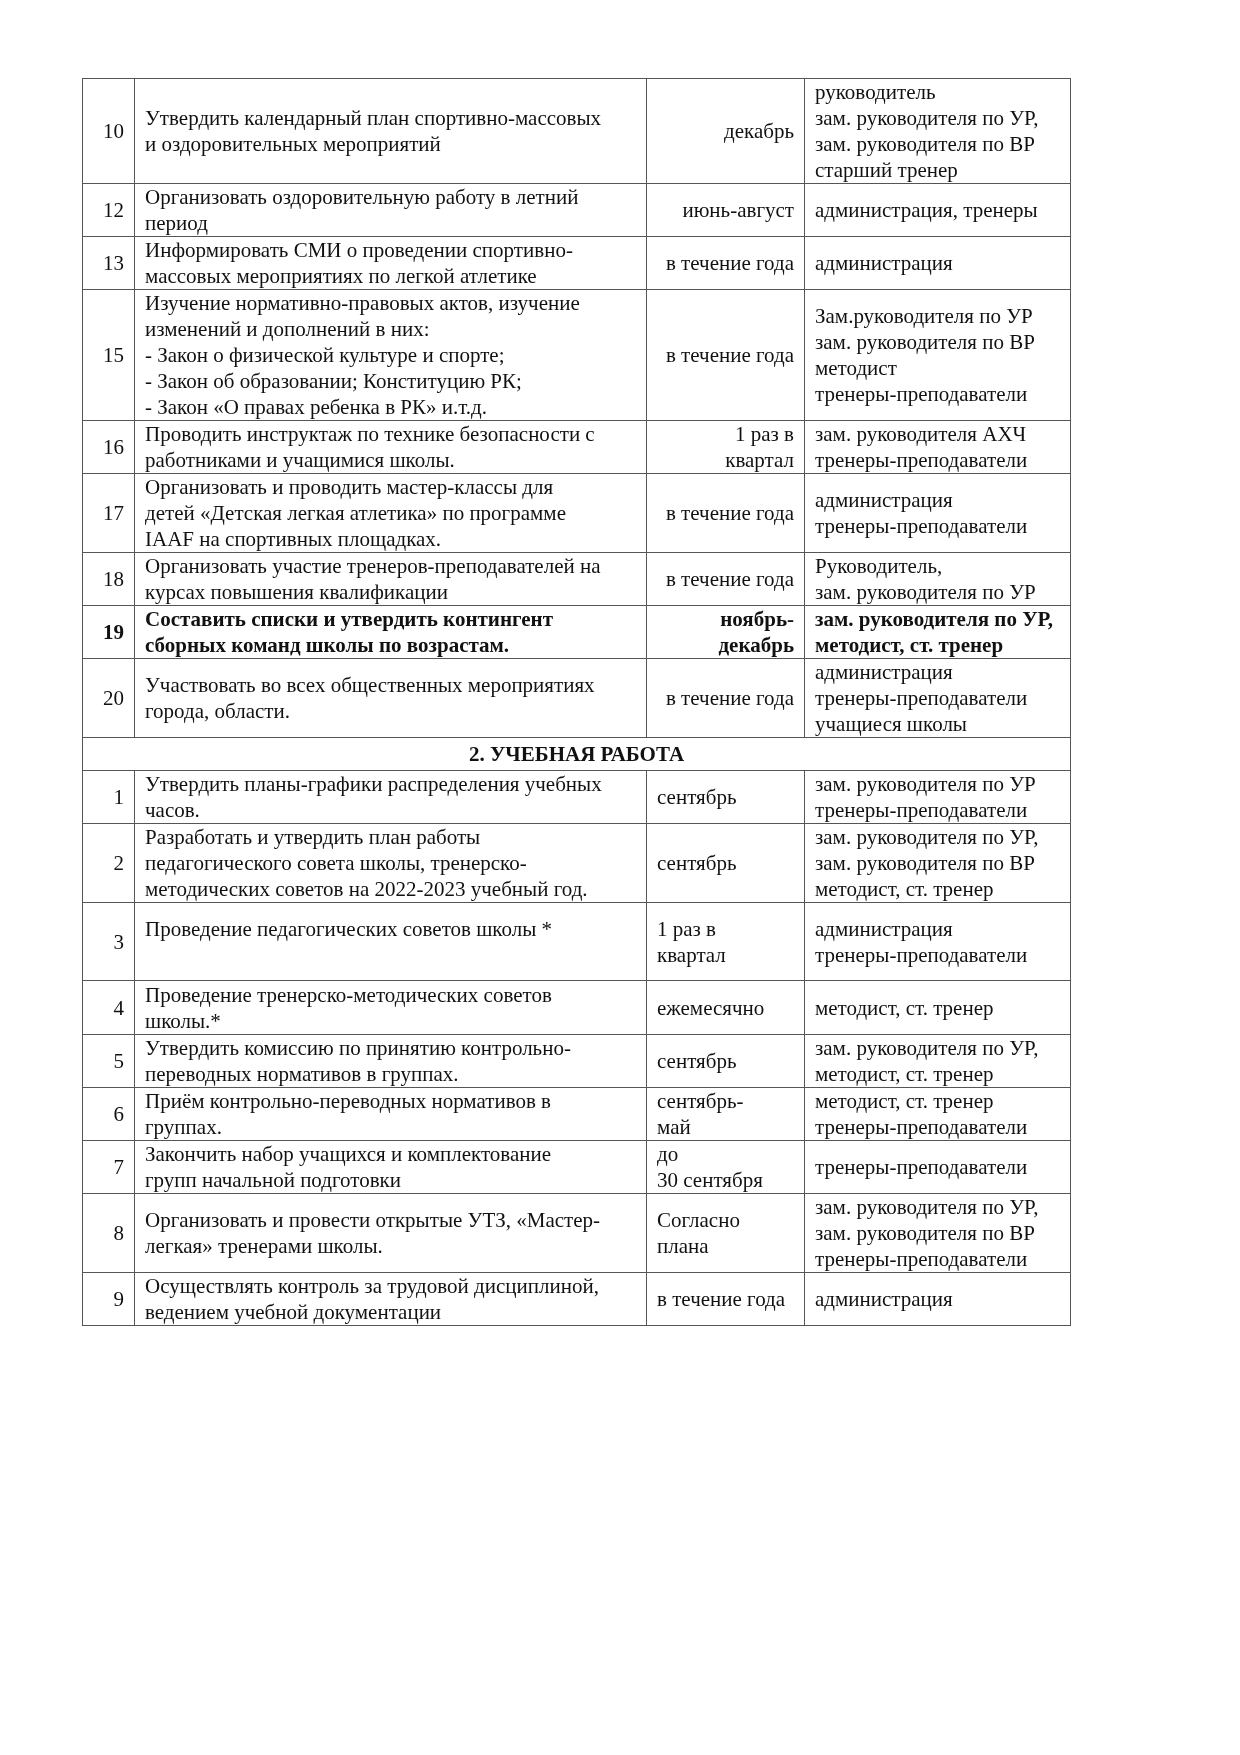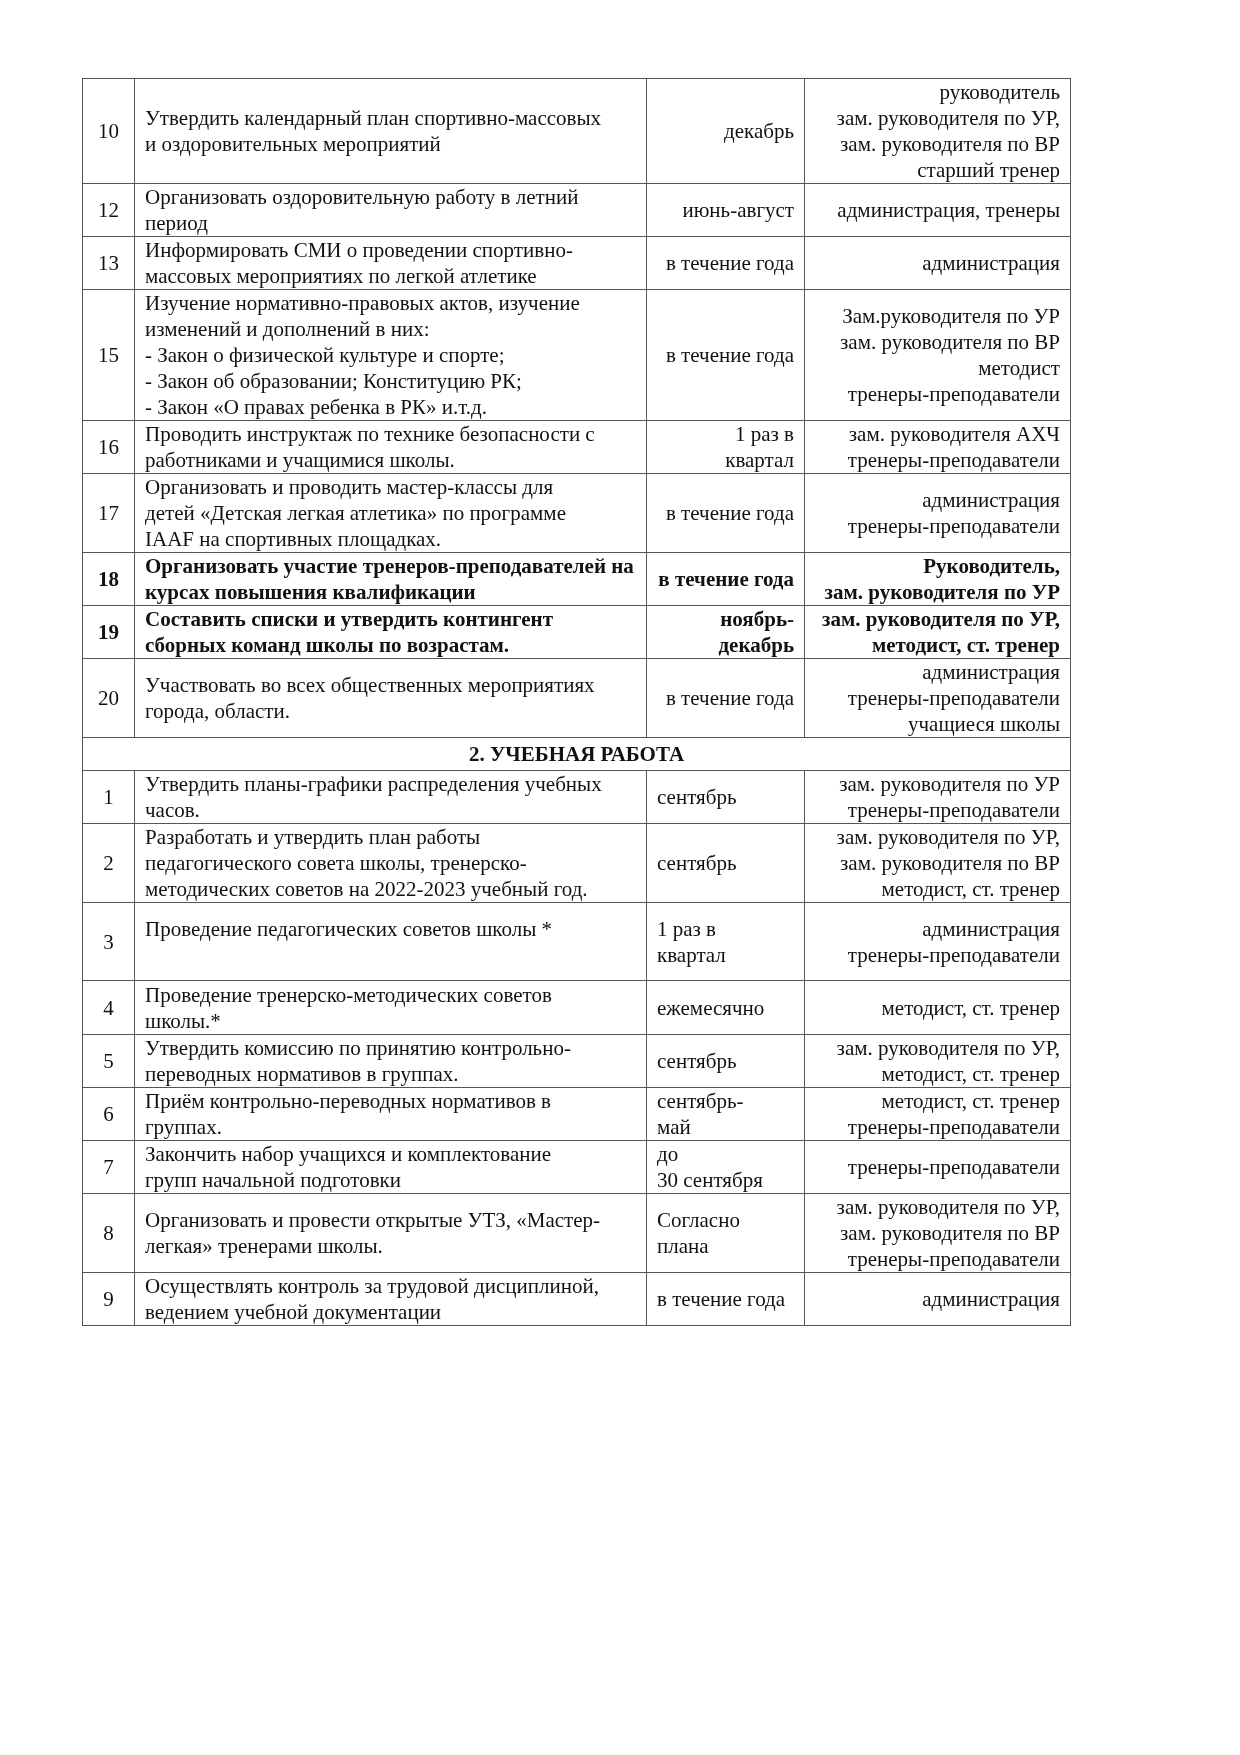--- a/index.html
+++ b/index.html
@@ -17,25 +17,25 @@
   table.plan td {
     border: 1.5px solid #555555;
     padding: 0 10px;
     vertical-align: middle;
     white-space: pre-line;
   }
   col.c-num { width: 52px; }
   col.c-task { width: 512px; }
   col.c-date { width: 158px; }
   col.c-resp { width: 266px; }
-  td.num { text-align: center; padding: 0; }
+  td.num { text-align: right; padding: 0; }
   td.task { padding-left: 11px; padding-right: 6px; }
   td.date { padding-left: 10px; padding-right: 4px; }
   td.date.center { text-align: right; }
-  td.resp { padding-left: 9px; padding-right: 4px; text-align: right; }
+  td.resp { padding-left: 9px; padding-right: 4px; }
   td.section {
     text-align: center;
     font-weight: bold;
     height: 32px;
   }
 </style>
 </head>
 <body>
 
 <div class="page">
@@ -95,21 +95,21 @@
         </tr>
         <tr style="height: 77px;">
           <td class="num">17</td>
           <td class="task">Организовать и проводить мастер-классы   для
 детей «Детская легкая атлетика» по программе
 IAAF на спортивных площадках.</td>
           <td class="date center">в течение года</td>
           <td class="resp">администрация
 тренеры-преподаватели</td>
         </tr>
-        <tr style="height: 52px; font-weight: bold;">
+        <tr style="height: 52px;">
           <td class="num">18</td>
           <td class="task">Организовать участие тренеров-преподавателей на
 курсах повышения квалификации</td>
           <td class="date center">в течение года</td>
           <td class="resp">Руководитель,
 зам. руководителя по УР</td>
         </tr>
         <tr style="height: 52px; font-weight: bold;">
           <td class="num">19</td>
           <td class="task">Составить списки  и утвердить контингент

